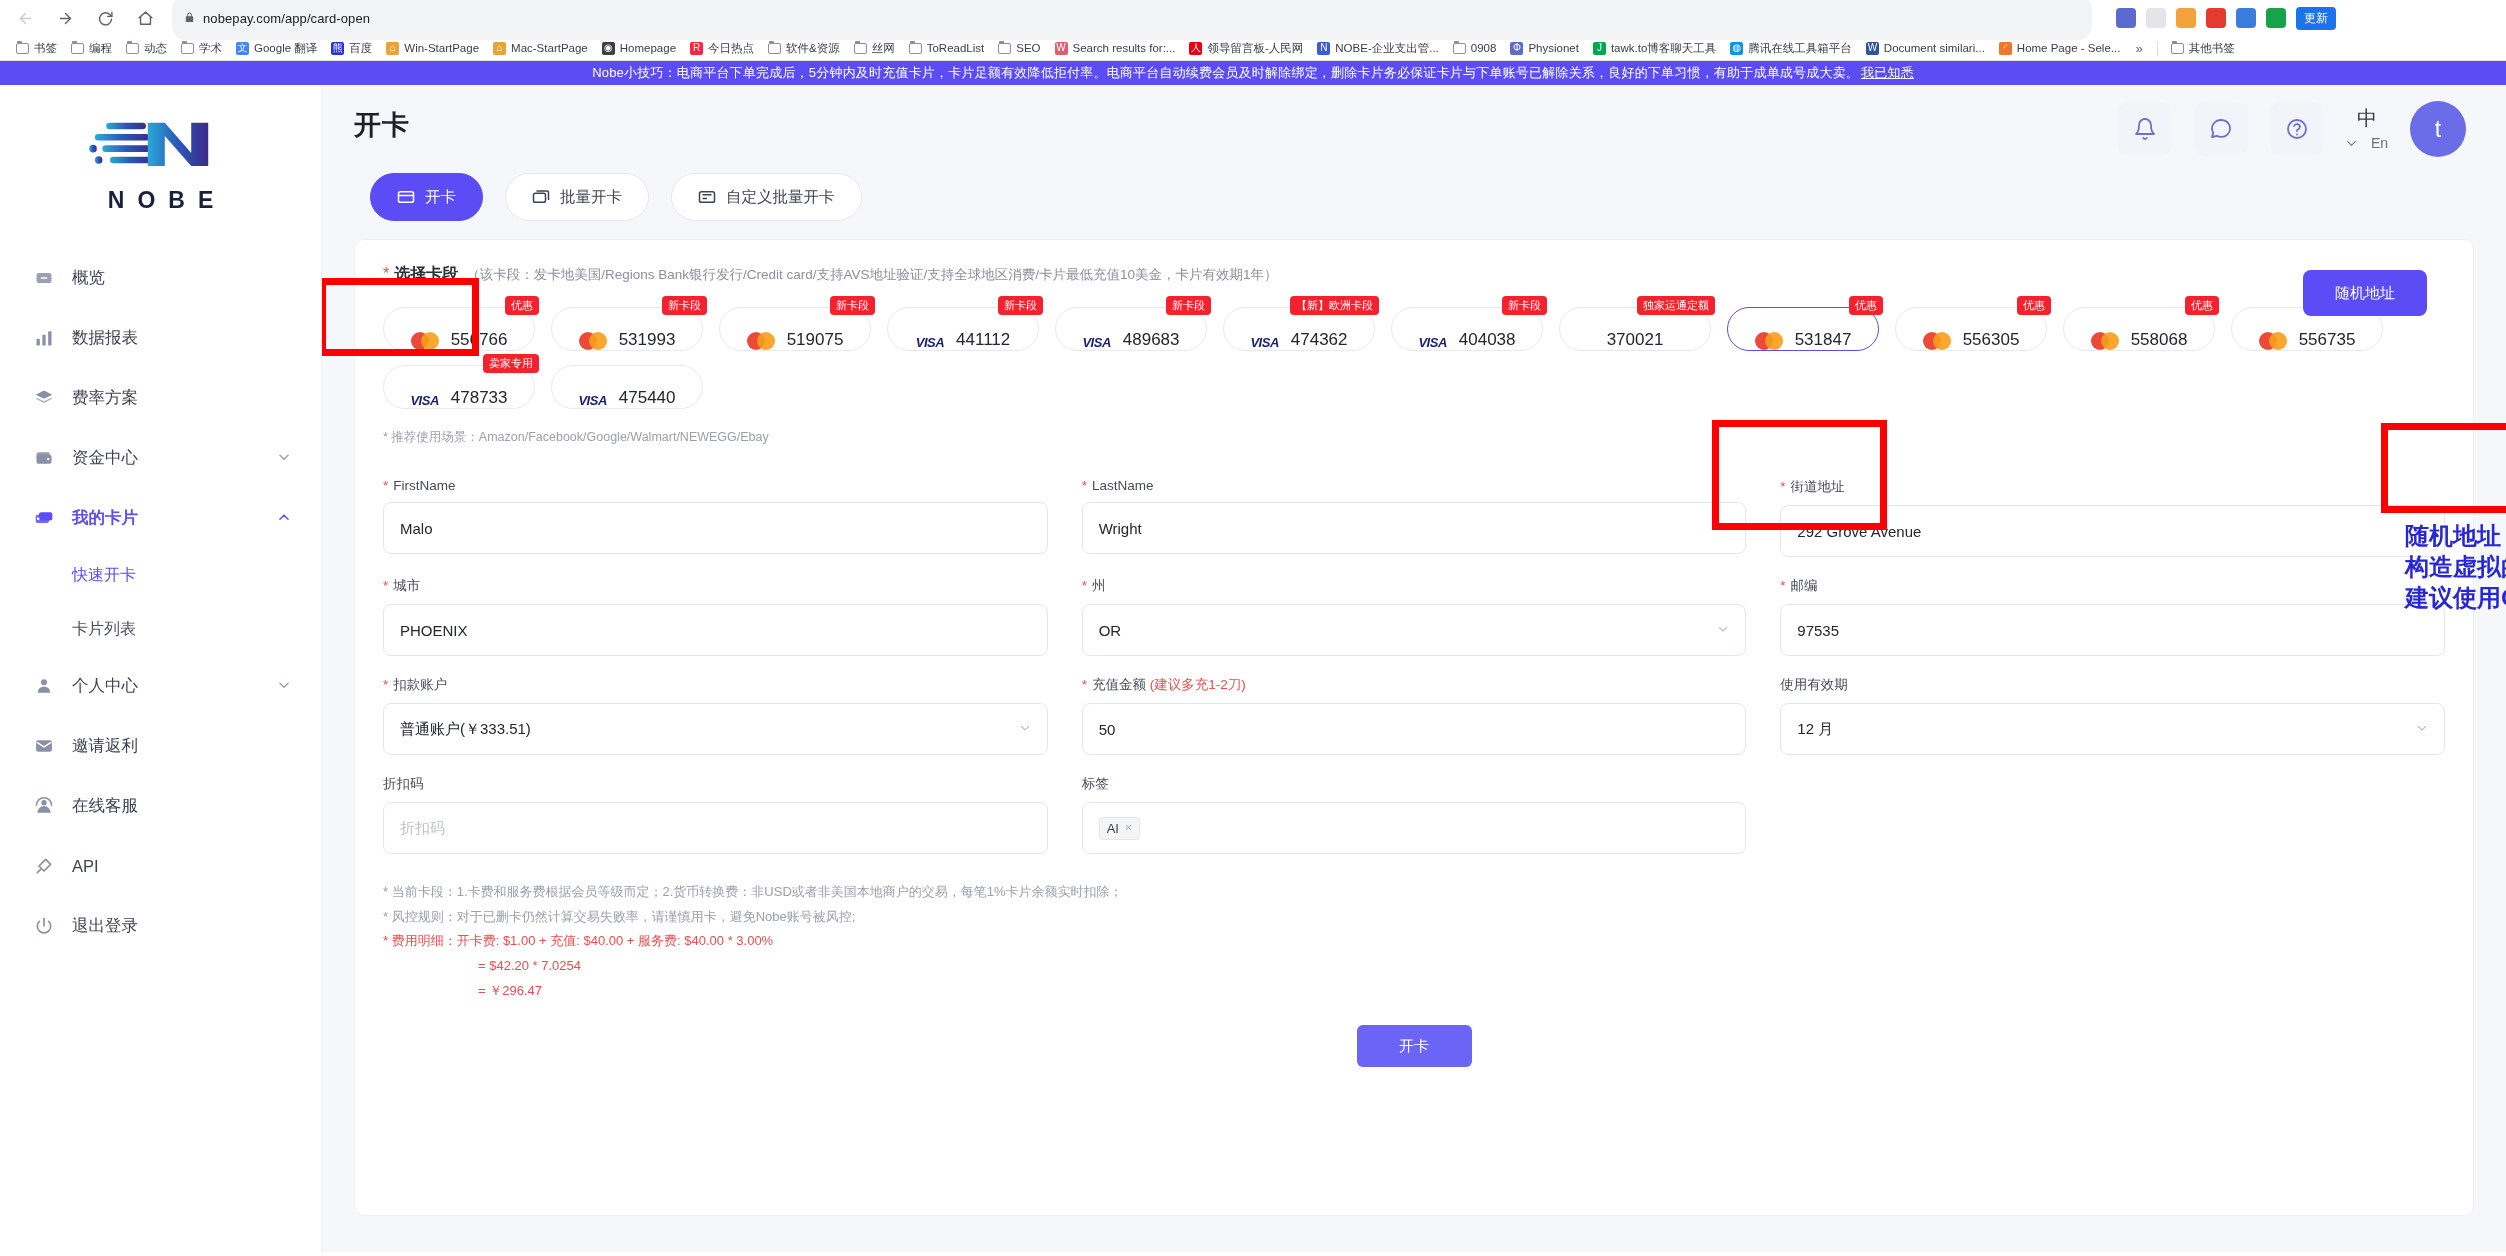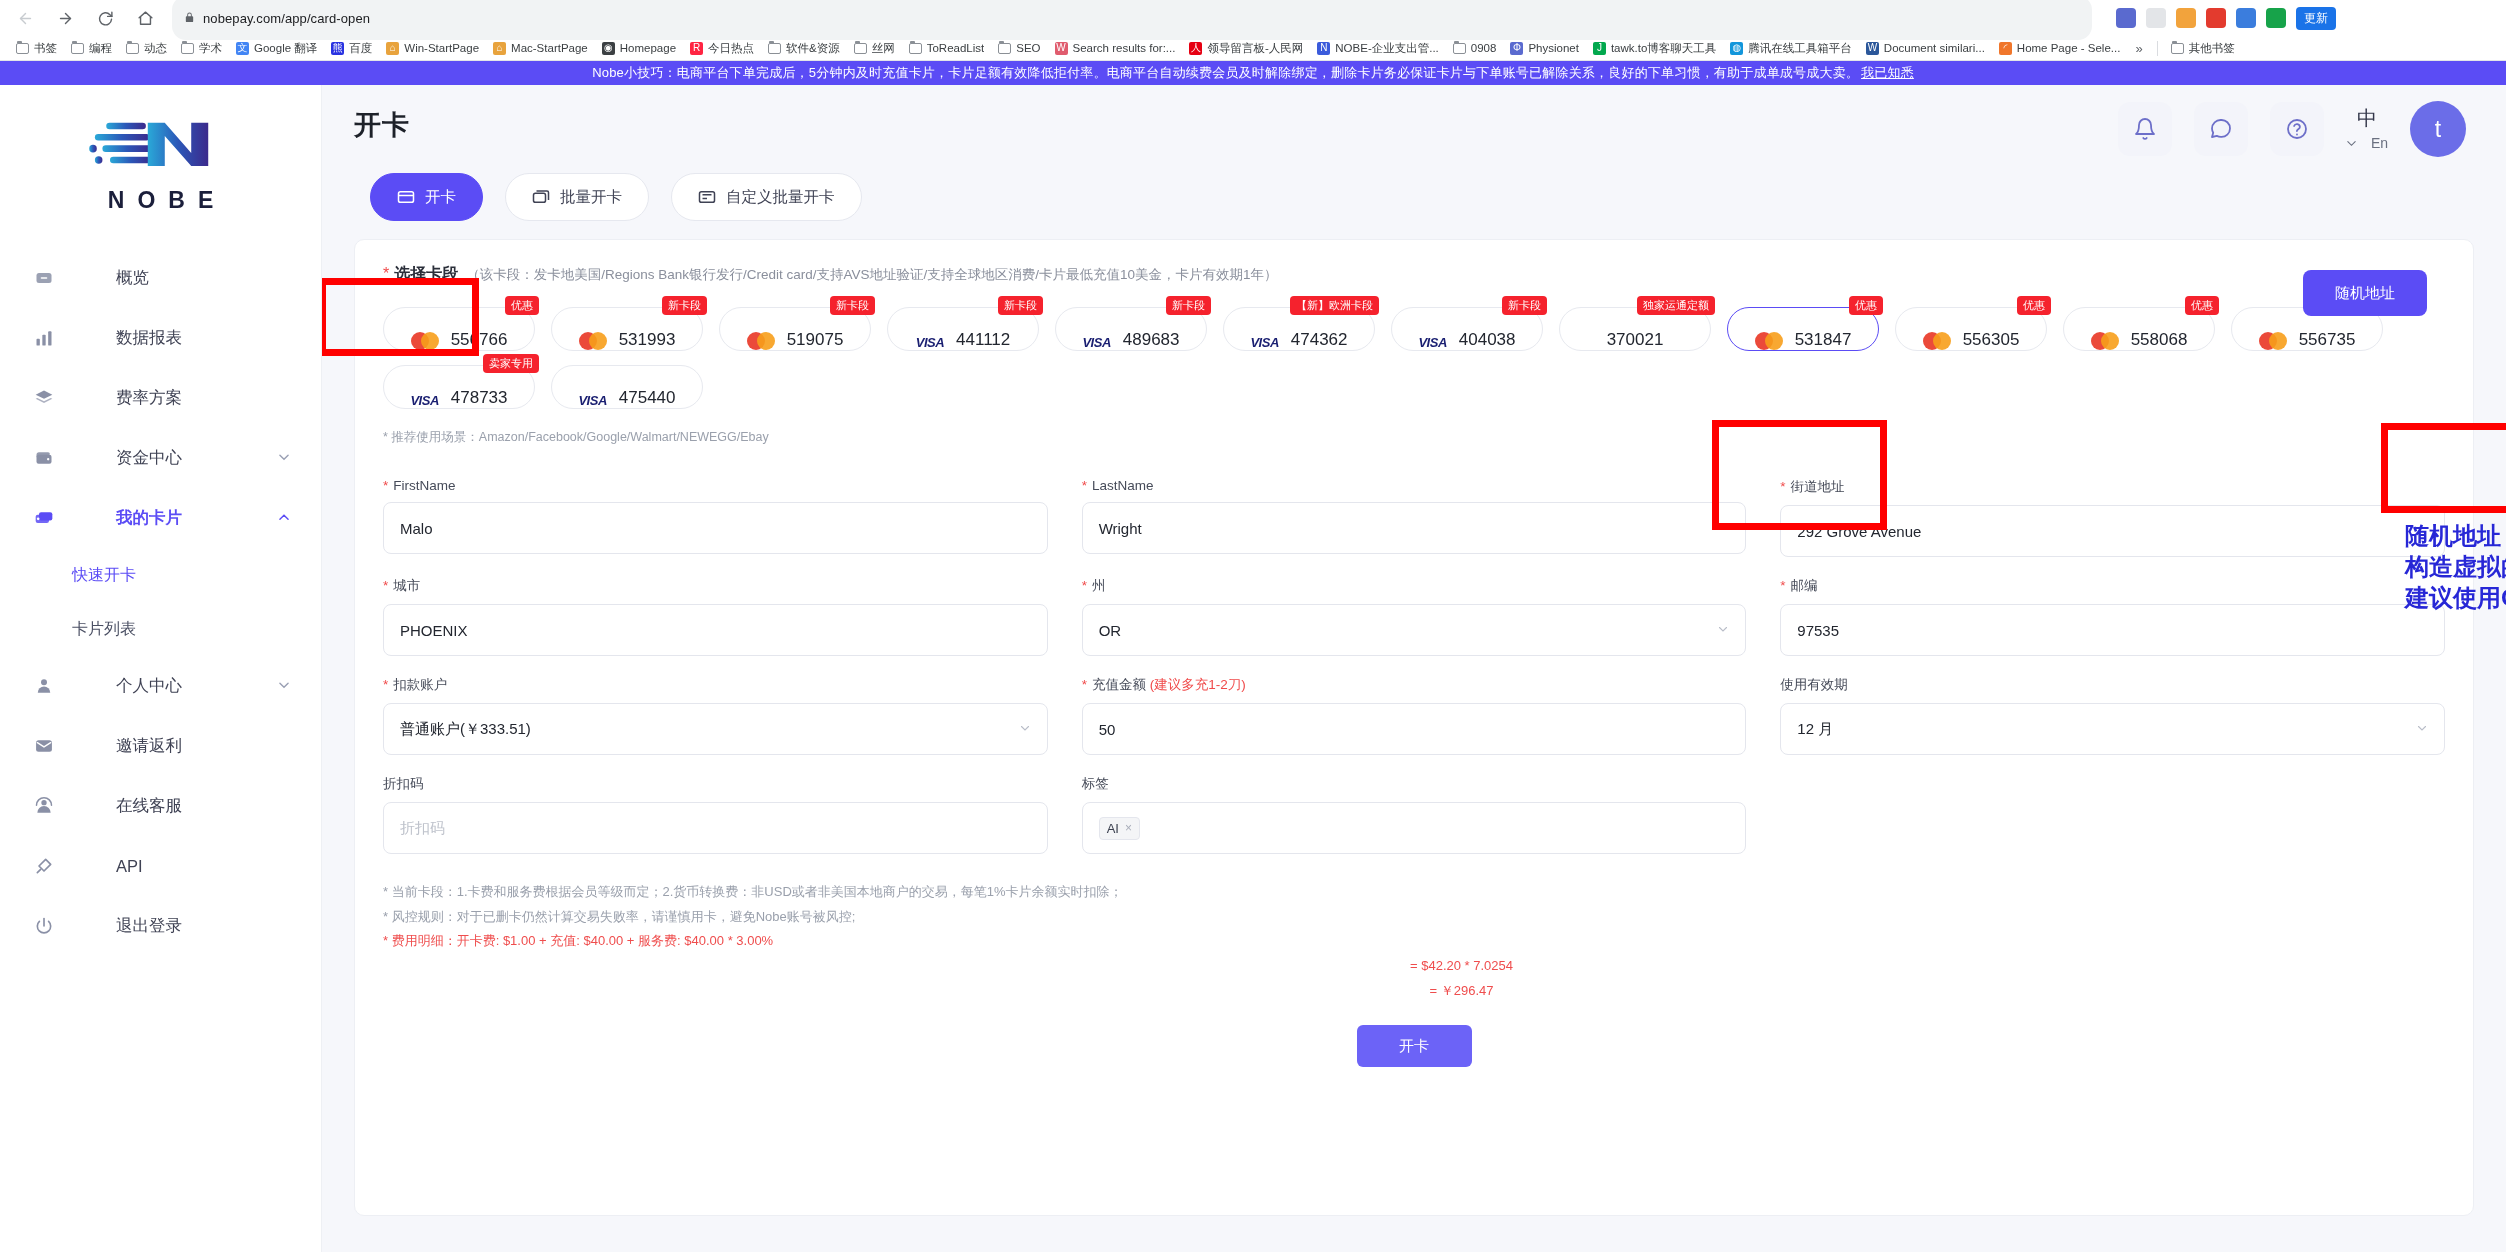--- a/index.html
+++ b/index.html
@@ -87,21 +87,21 @@
   .logo-mark { width:152px; height:68px; }
   .logo-word {
     font-size:23px; letter-spacing:13px; font-weight:bold; color:#1b1f3b;
     margin-top:2px; padding-left:13px;
   }
   .nav-item {
     display:flex; align-items:center; height:60px; padding:0 30px 0 34px;
     font-size:16.5px; color:#3f4254; cursor:pointer; position:relative;
   }
   .nav-item .ni-ico { width:30px; flex:0 0 30px; display:flex; align-items:center; color:#8a90a6; }
-  .nav-item .ni-lbl { flex:1 1 auto; padding-left:8px;margin-left:44px; }
+  .nav-item .ni-lbl { flex:1 1 auto; padding-left:8px; }
   .nav-item .caret { color:#9aa0b4; font-size:12px; }
   .nav-item.active { color:#5b4cf5; font-weight:600; }
   .nav-item.active .ni-ico { color:#5b4cf5; }
   .nav-item.active .caret { color:#5b4cf5; }
   .nav-sub {
     display:flex; align-items:center; height:54px; padding-left:72px;
     font-size:16px; color:#4a4f63; cursor:pointer;
   }
   .nav-sub.cur { color:#5b4cf5; }
 
@@ -182,21 +182,21 @@
   .tag-pill {
     display:inline-flex; align-items:center; gap:6px; background:#f4f5f7;
     border:1px solid #e4e6ed; border-radius:4px; padding:3px 7px; font-size:13px; color:#3c4150;
   }
   .tag-pill .x { color:#a9aeba; font-size:12px; }
 
   
   .notes { margin-top:26px; }
   .note-line { font-size:13px; color:#9aa0ac; line-height:1.9; }
   .note-line.red { color:#ef4d4d; }
-  .note-indent { padding-left:95px;text-align:center; }
+  .note-indent { padding-left:95px; }
 
   .submit-row { display:flex; justify-content:center; margin-top:22px; }
   .submit-btn {
     width:115px; height:42px; background:#6c63f7; color:#fff; border-radius:6px;
     display:flex; align-items:center; justify-content:center; font-size:15px; cursor:pointer;
   }
 
   
   .anno-box { position:absolute; border:7px solid #ff0000; pointer-events:none; z-index:40; }
   .anno-text {

